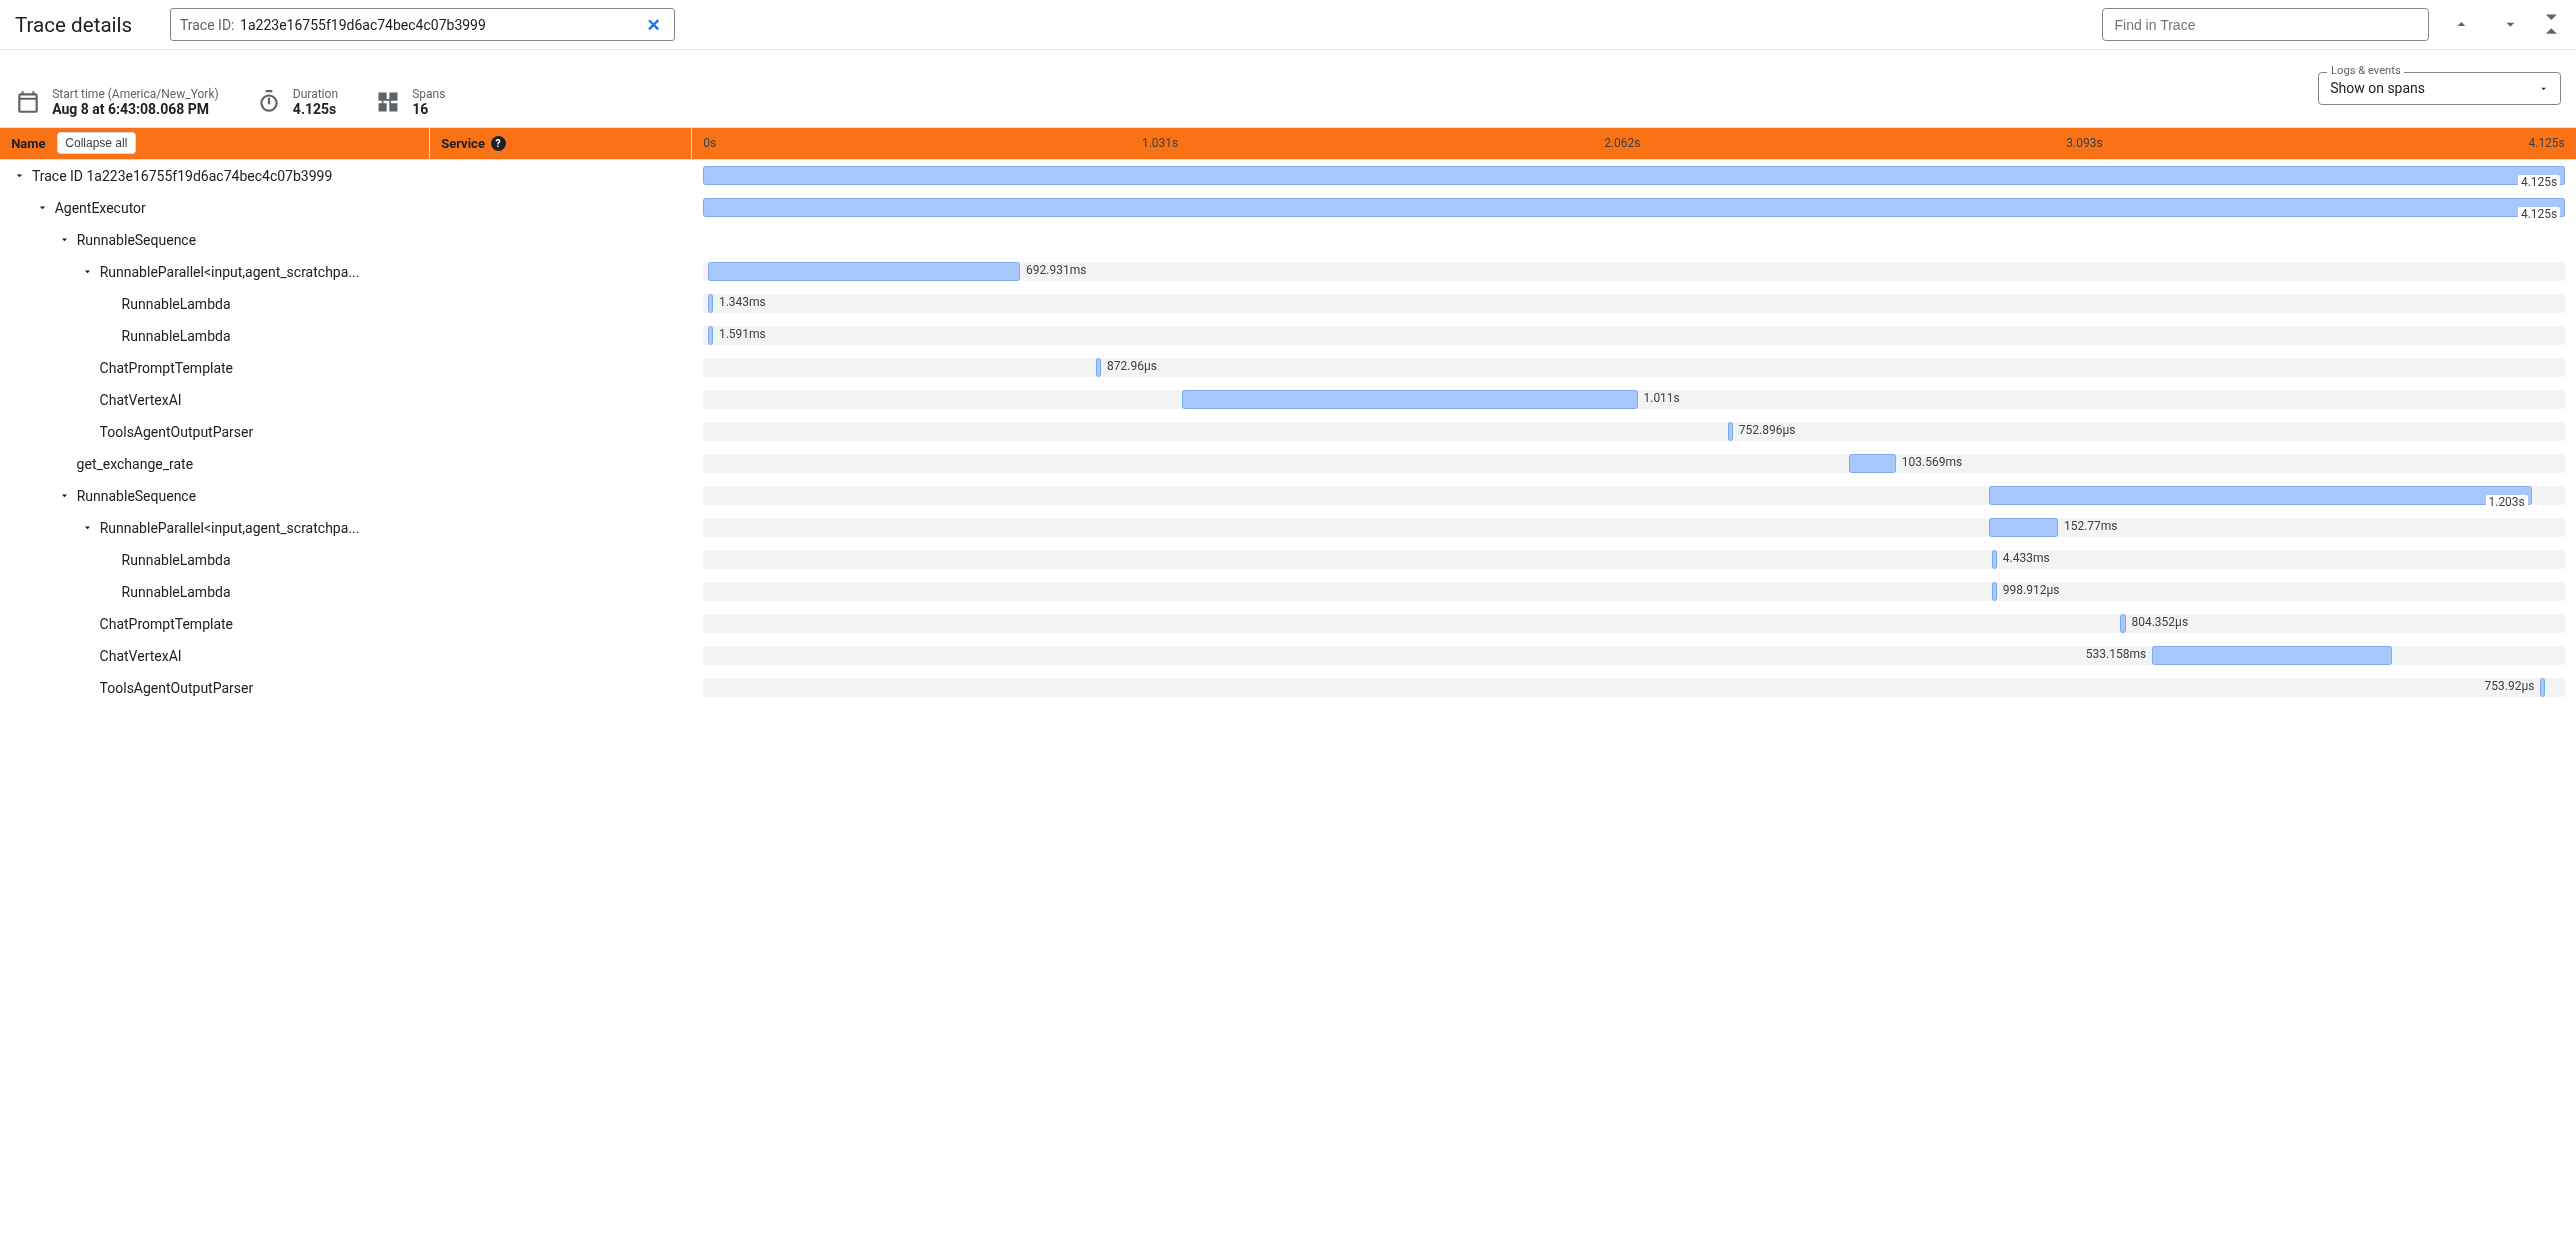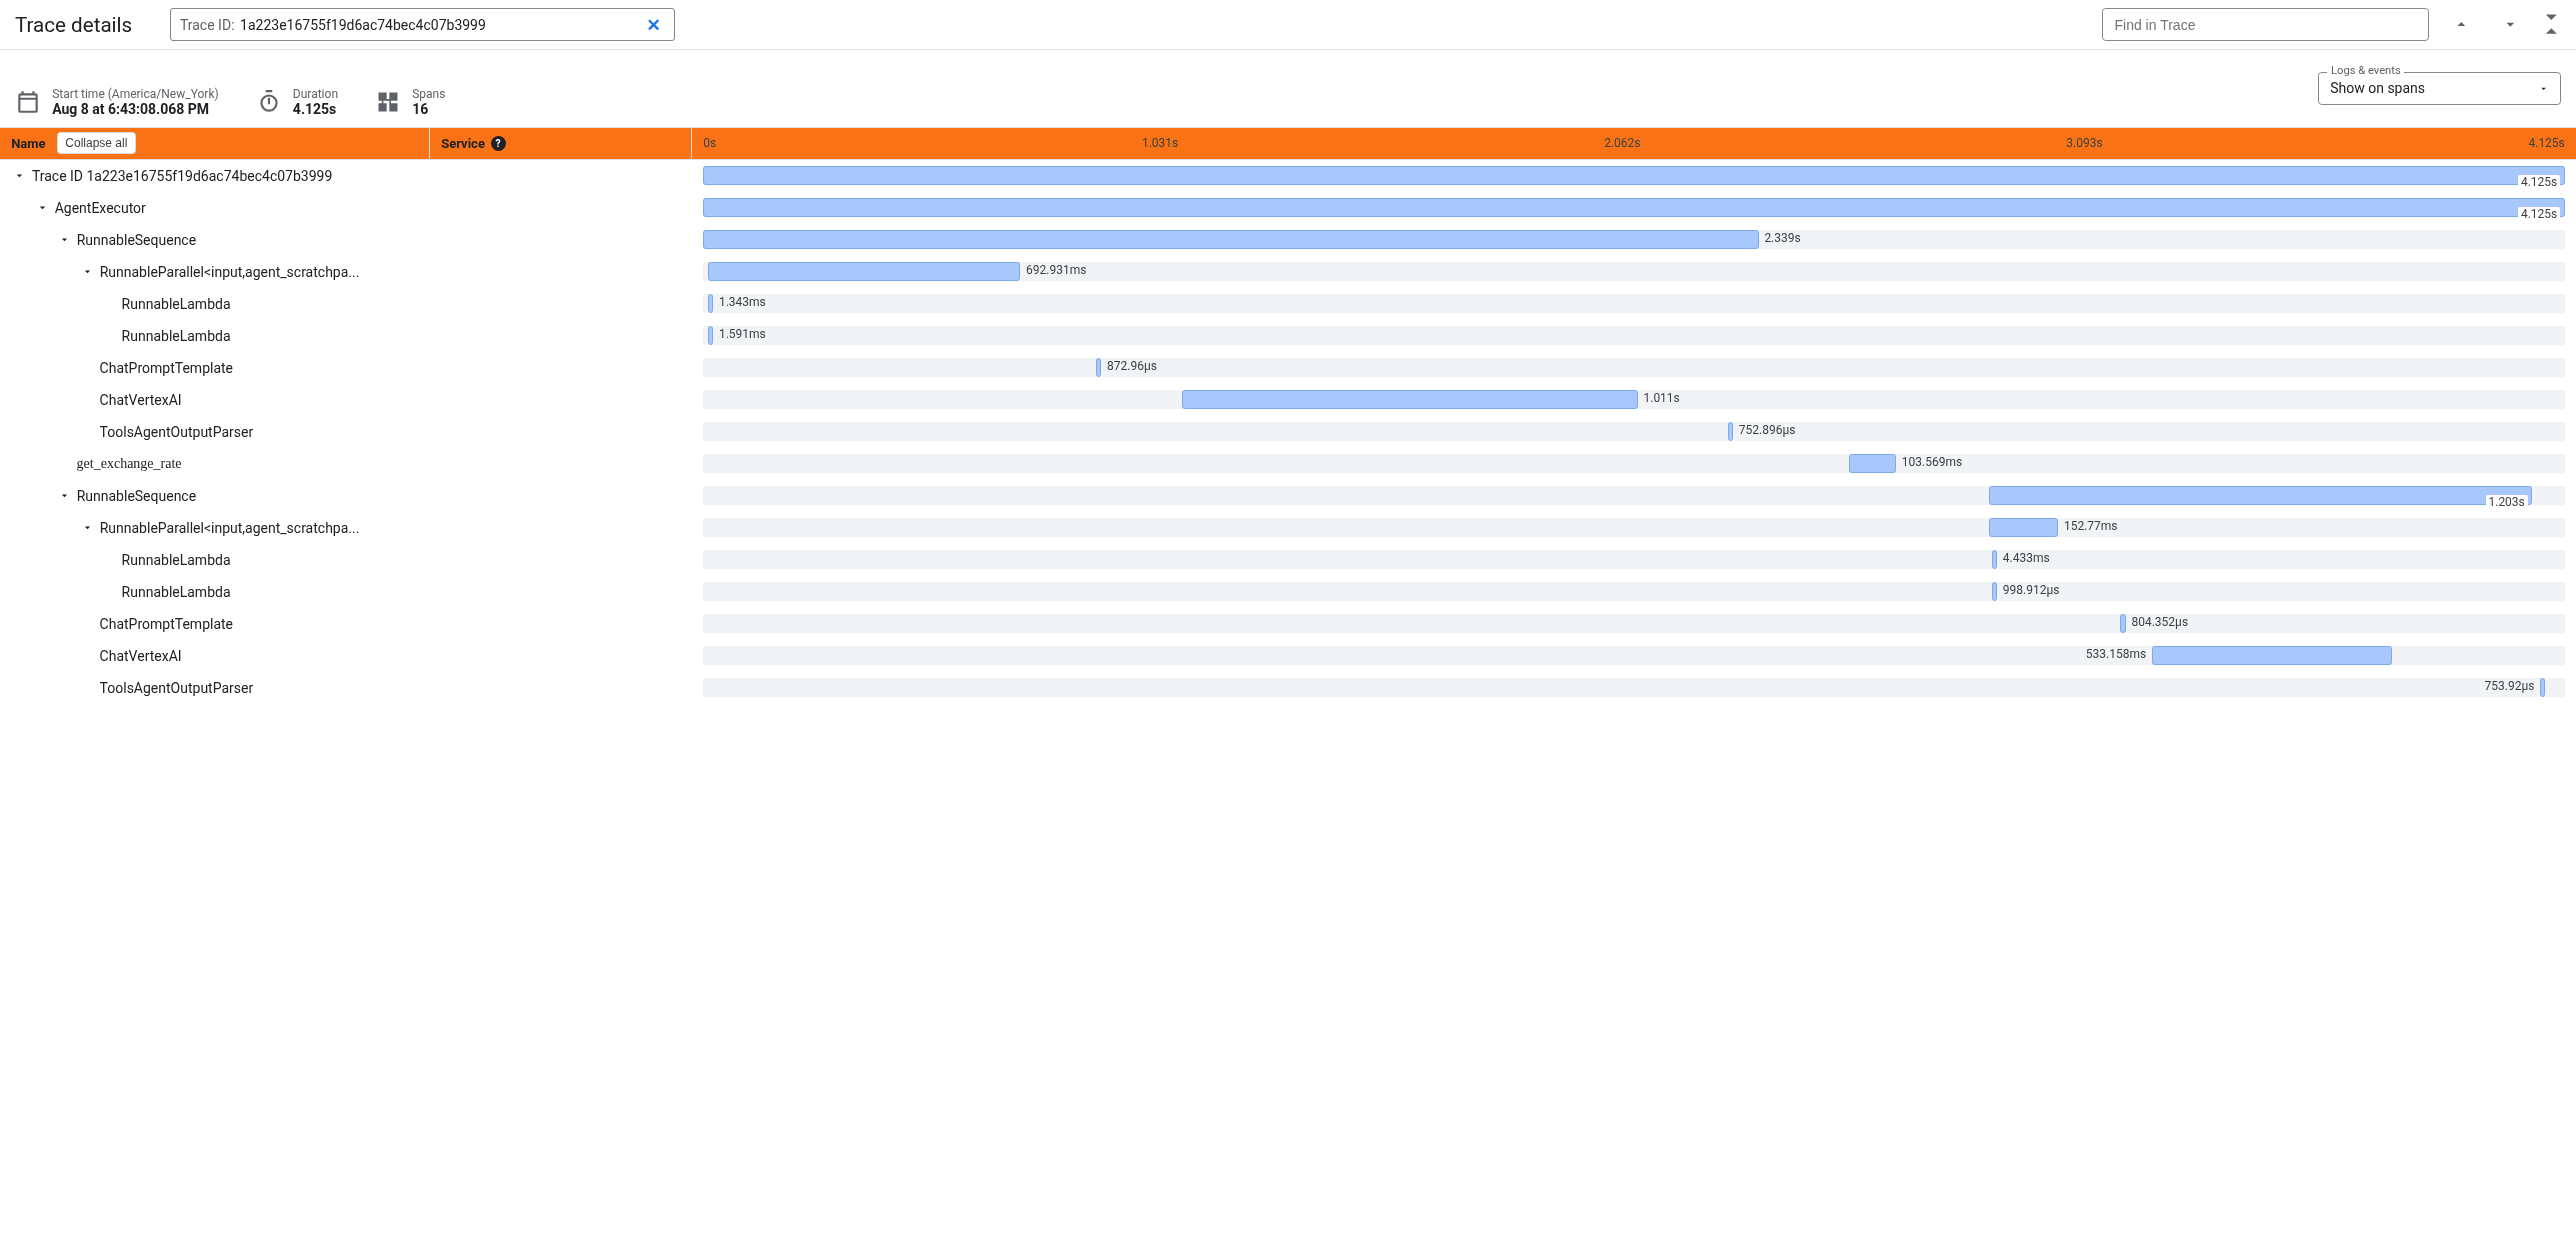--- a/index.html
+++ b/index.html
@@ -336,25 +336,20 @@
     </div>
     <div class="span-row">
       <div class="span-tree" style="padding-left: 56px;">
         <span class="chevron-icon">
           <svg width="13" height="13" viewBox="0 0 24 24">
             <path fill="currentColor" d="M7 10l5 5 5-5z"></path>
           </svg>
         </span>
         <span class="span-name">RunnableSequence</span>
       </div>
-      <div class="span-timeline">
-        <div class="timeline-bg"></div>
-        <div class="span-bar" style="left: calc(0% + 11.2px); width: calc(56.703% - 12.7px);"></div>
-        <span class="span-duration right" style="left: calc(56.703% + 4.1px);">2.339s</span>
-      </div>
     </div>
     <div class="span-row">
       <div class="span-tree" style="padding-left: 79px;">
         <span class="chevron-icon">
           <svg width="13" height="13" viewBox="0 0 24 24">
             <path fill="currentColor" d="M7 10l5 5 5-5z"></path>
           </svg>
         </span>
         <span class="span-name">RunnableParallel&lt;input,agent_scratchpa...</span>
       </div>
@@ -413,21 +408,21 @@
         <span style="display: inline-block; width: 20.6px;"></span>
         <span class="span-name">ToolsAgentOutputParser</span>
       </div>
       <div class="span-timeline">
         <div class="timeline-bg"></div>
         <div class="span-bar tiny" style="left: calc(55.0303% - 1.1px); width: calc(0.3% - 0.1px);"></div>
         <span class="span-duration right" style="left: calc(55.3303% + 4.4px);">752.896µs</span>
       </div>
     </div>
     <div class="span-row">
-      <div class="span-tree" style="padding-left: 56px; font-family: Liberation Serif, serif;">
+      <div class="span-tree" style="padding-left: 56px;">
         <span style="display: inline-block; width: 20.6px;"></span>
         <span class="span-name">get_exchange_rate</span>
       </div>
       <div class="span-timeline">
         <div class="timeline-bg"></div>
         <div class="span-bar" style="left: calc(61.5758% - 2.6px); width: calc(2.51076% - 0.6px);"></div>
         <span class="span-duration right" style="left: calc(64.0865% + 2.4px);">103.569ms</span>
       </div>
     </div>
     <div class="span-row">

